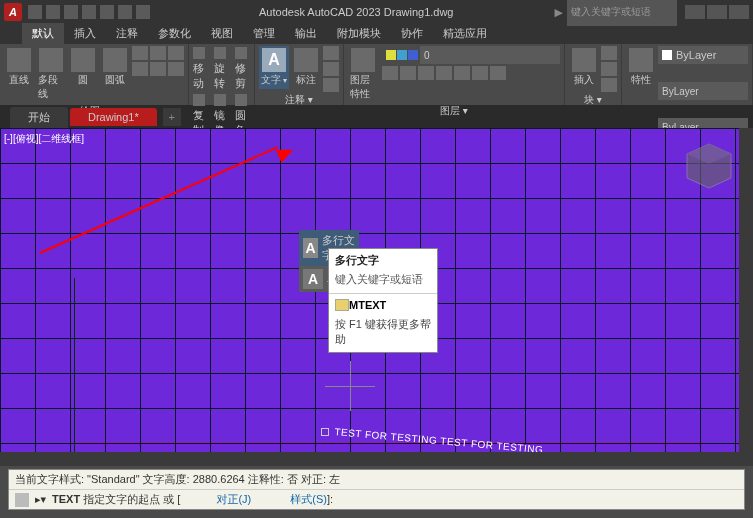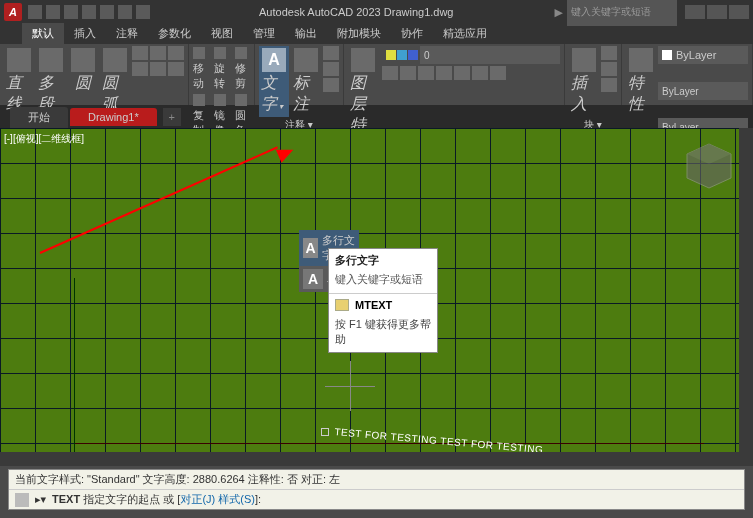--- a/index.html
+++ b/index.html
@@ -19,35 +19,35 @@
 .ribbon-tabs { height:20px; background:#333; display:flex; align-items:flex-end; padding-left:22px; }
 .rtab { padding:3px 10px; color:#ccc; font-size:11px; cursor:pointer; }
 .rtab.active { background:#4a4a4a; color:#fff; }
 
 .ribbon { height:62px; background:#4a4a4a; display:flex; border-bottom:1px solid #2a2a2a; }
 .panel { display:flex; flex-direction:column; border-right:1px solid #3a3a3a; padding:2px 4px 0 4px; }
 .panel-row { display:flex; gap:2px; align-items:flex-start; flex:1; }
 .panel-label { text-align:center; color:#ccc; font-size:10px; padding:1px 0; }
 .bigbtn { width:30px; min-width:30px; display:flex; flex-direction:column; align-items:center; gap:1px; color:#ccc; padding:2px 2px; }
 .bigbtn .ic { width:24px; height:24px; background:#6a6a6a; }
-.bigbtn .lbl { font-size:16px;font-style:italic; }
+.bigbtn .lbl { font-size:10px; }
 .grid3 { display:grid; grid-template-columns:repeat(3,16px); grid-auto-rows:14px; gap:2px; }
 .grid3 .g { background:#6a6a6a; }
 .colorbar { display:flex; gap:1px; margin-left:4px; }
 .colorbar .cb { width:10px; height:10px; }
 .layer-drop { width:140px; height:18px; background:#5a5a5a; color:#ccc; display:flex; align-items:center; padding:0 4px; font-size:10px; }
 
 
 .doctabs { height:22px; background:#2a2a2a; display:flex; align-items:center; padding-left:10px; gap:2px; }
 .dtab { padding:3px 18px; background:#3a3a3a; color:#ccc; font-size:11px; border-radius:3px 3px 0 0; }
 .dtab.active { background:#b91c1c; }
 .dtab-plus { width:18px; height:18px; background:#3a3a3a; display:flex; align-items:center; justify-content:center; color:#888; margin-left:4px; }
 
 
-.canvas { position:relative; height:338px; background:#4d7c0f; overflow:hidden; }
+.canvas { position:relative; height:338px; background:#6d28d9; overflow:hidden; }
 .grid-bg { position:absolute; inset:0;
   background-image:
     linear-gradient(#0a1a25 1px,transparent 1px),
     linear-gradient(90deg,#0a1a25 1px,transparent 1px);
   background-size:35px 35px;
 }
 .view-label { position:absolute; top:4px; left:4px; color:#fff; font-size:10px; }
 .viewcube { position:absolute; top:8px; right:14px; width:60px; height:60px; opacity:.6; }
 .cursor-cross { position:absolute; left:350px; top:258px; }
 .cursor-cross .h { position:absolute; width:50px; height:1px; background:#888; left:-25px; top:0; }
@@ -63,32 +63,32 @@
 
 
 .text-dd { position:absolute; left:299px; top:102px; width:60px; background:#5a5a5a; color:#ccc; z-index:10; }
 .text-dd .row { display:flex; align-items:center; gap:4px; padding:3px 4px; }
 .text-dd .row:hover,.text-dd .row.h { background:#3e5b78; }
 .text-dd .A { width:20px; height:20px; background:#888; display:flex; align-items:center; justify-content:center; color:#fff; font-weight:bold; font-size:14px; }
 .tooltip { position:absolute; left:328px; top:120px; width:110px; background:#fff; border:1px solid #888; z-index:11; font-size:10px; }
 .tooltip .tt-title { padding:4px 6px; font-weight:bold; color:#222; }
 .tooltip .tt-sub { padding:0 6px 4px 6px; color:#555; }
 .tooltip .tt-sep { height:1px; background:#ccc; margin:2px 0; }
-.tooltip .tt-cmd { padding:3px 6px; display:flex; align-items:center; gap:6px; }
+.tooltip .tt-cmd { padding:3px 6px; display:flex; align-items:center; gap:0; }
 .tooltip .tt-cmd .ci { width:14px; height:12px; background:#e8d070; border:1px solid #aa8; }
 .tooltip .tt-foot { padding:3px 6px 5px 6px; color:#444; }
 
 
 .cmdblock { position:absolute; bottom:8px; left:8px; right:8px; background:#f2f2e8; border:1px solid #888; }
 .cmd-hist { padding:2px 6px; color:#333; font-size:11px; }
 .cmd-in { display:flex; align-items:center; padding:2px 6px; gap:6px; border-top:1px solid #ccc; }
 .cmd-in .ci-ic { width:14px; height:14px; background:#bbb; }
 .cmd-in .caret { color:#333; }
 .cmd-in .txt { color:#333; }
-.cmd-in .txt .k { color:#16a; }
+.cmd-in .txt .k { color:#16a;margin-left:36px; }
 
 
 .sbv { position:absolute; right:0; top:0; width:14px; height:100%; background:#3a3a3a; }
 .sbh { position:absolute; left:0; bottom:0; height:14px; width:100%; background:#3a3a3a; }
 
 .drop-arrow::after { content:"▾"; font-size:8px; margin-left:2px; color:#ccc; }
 </style>
 </head>
 <body>
 

